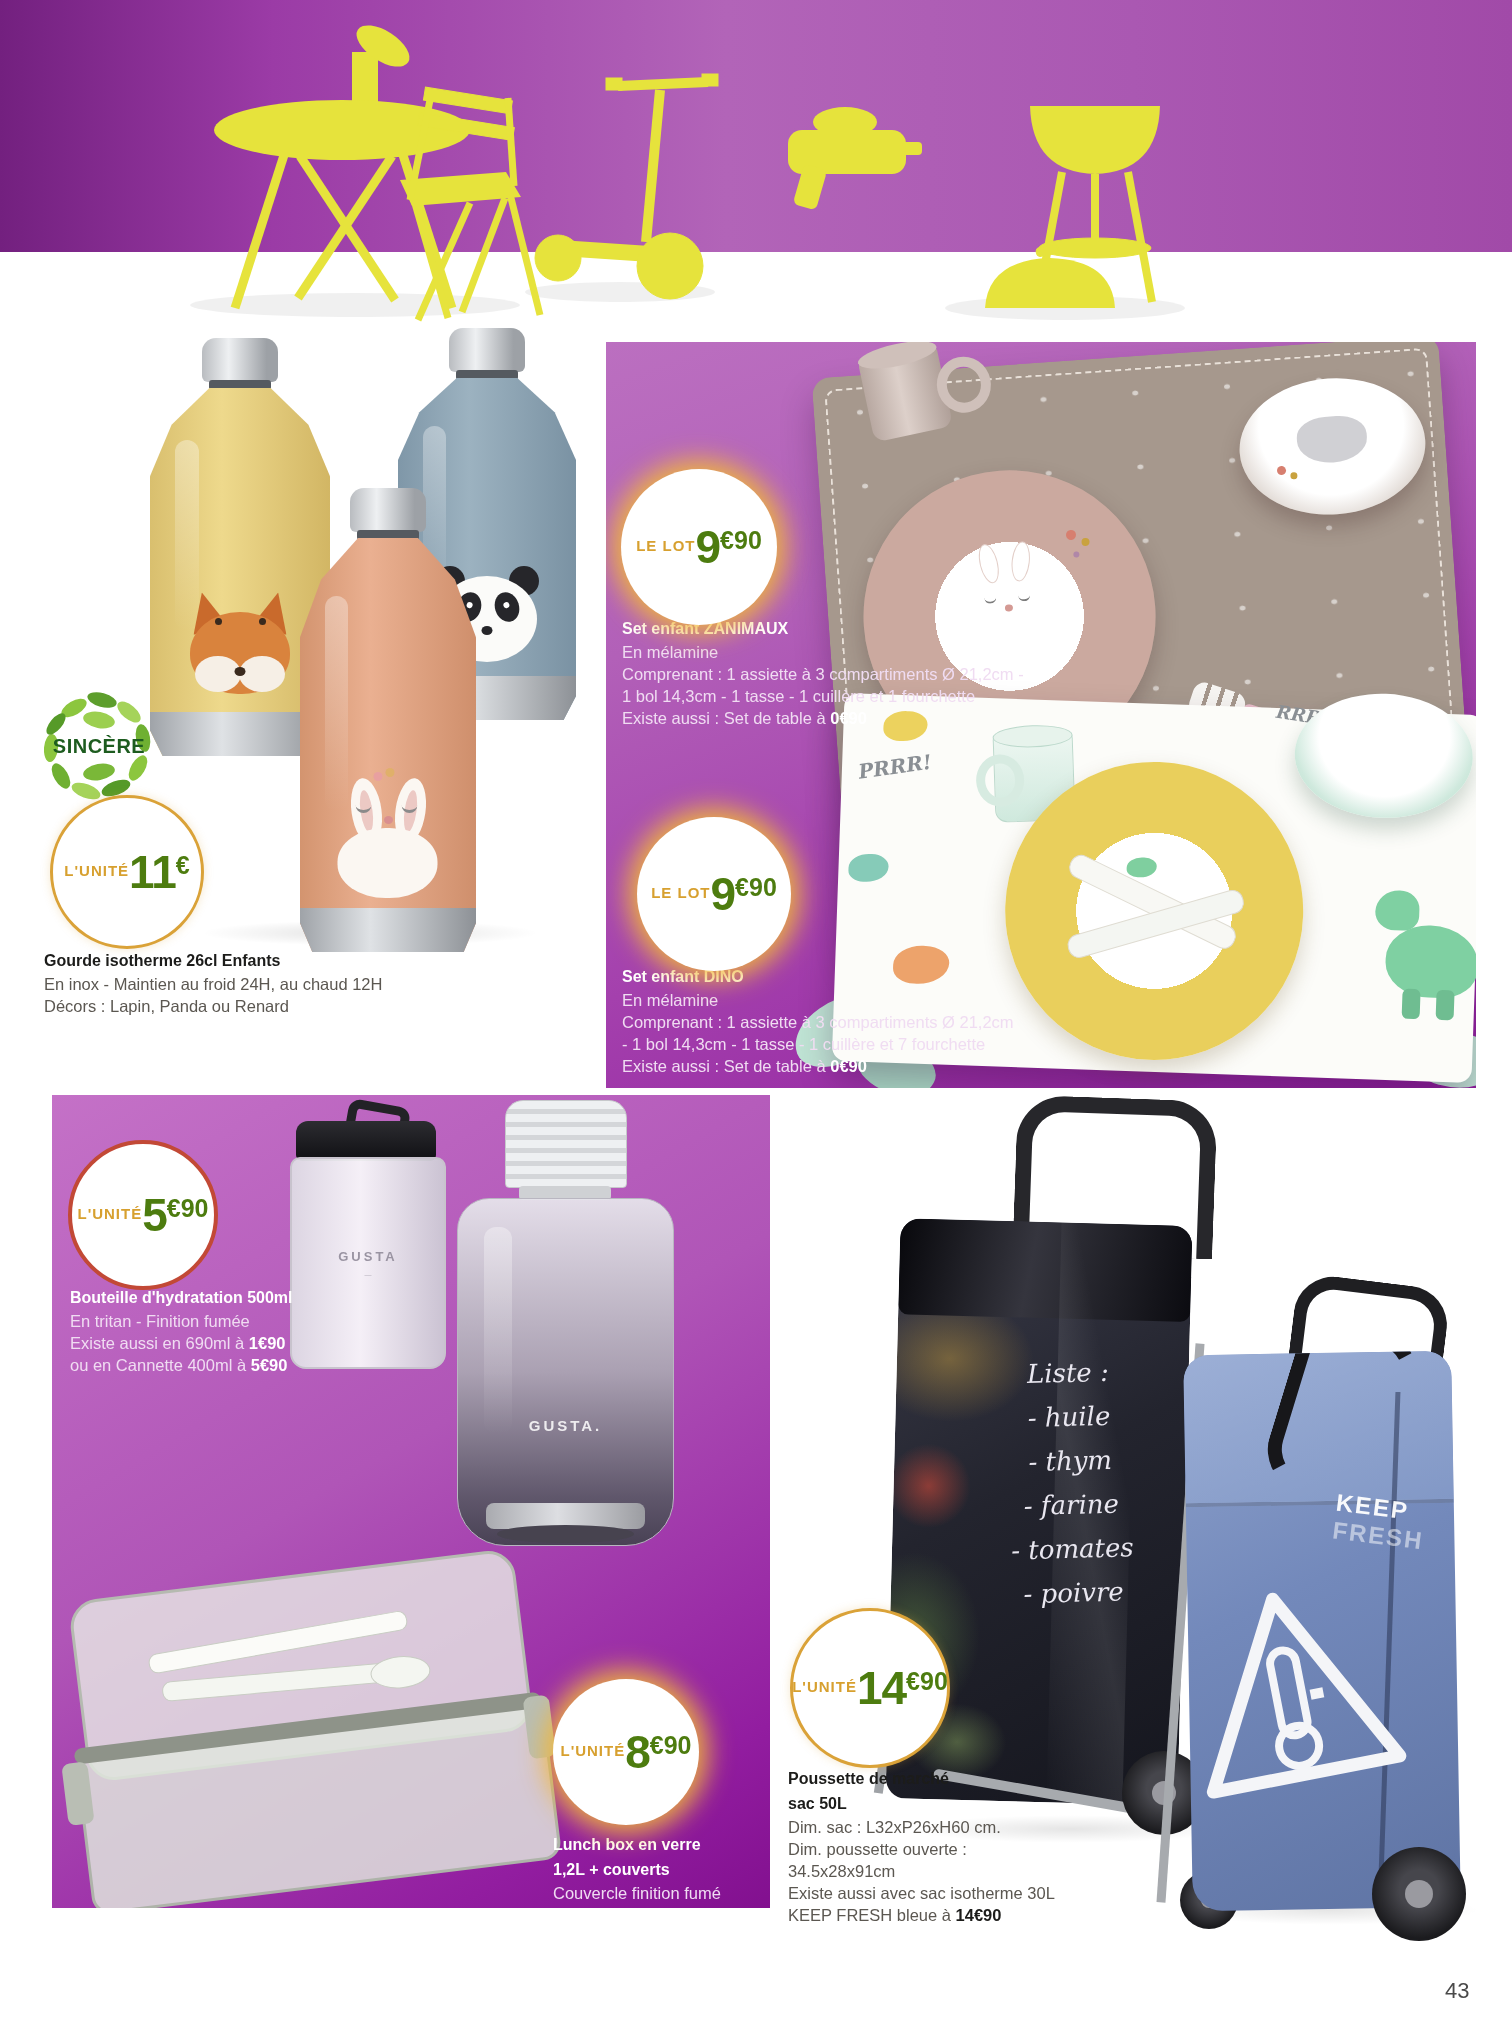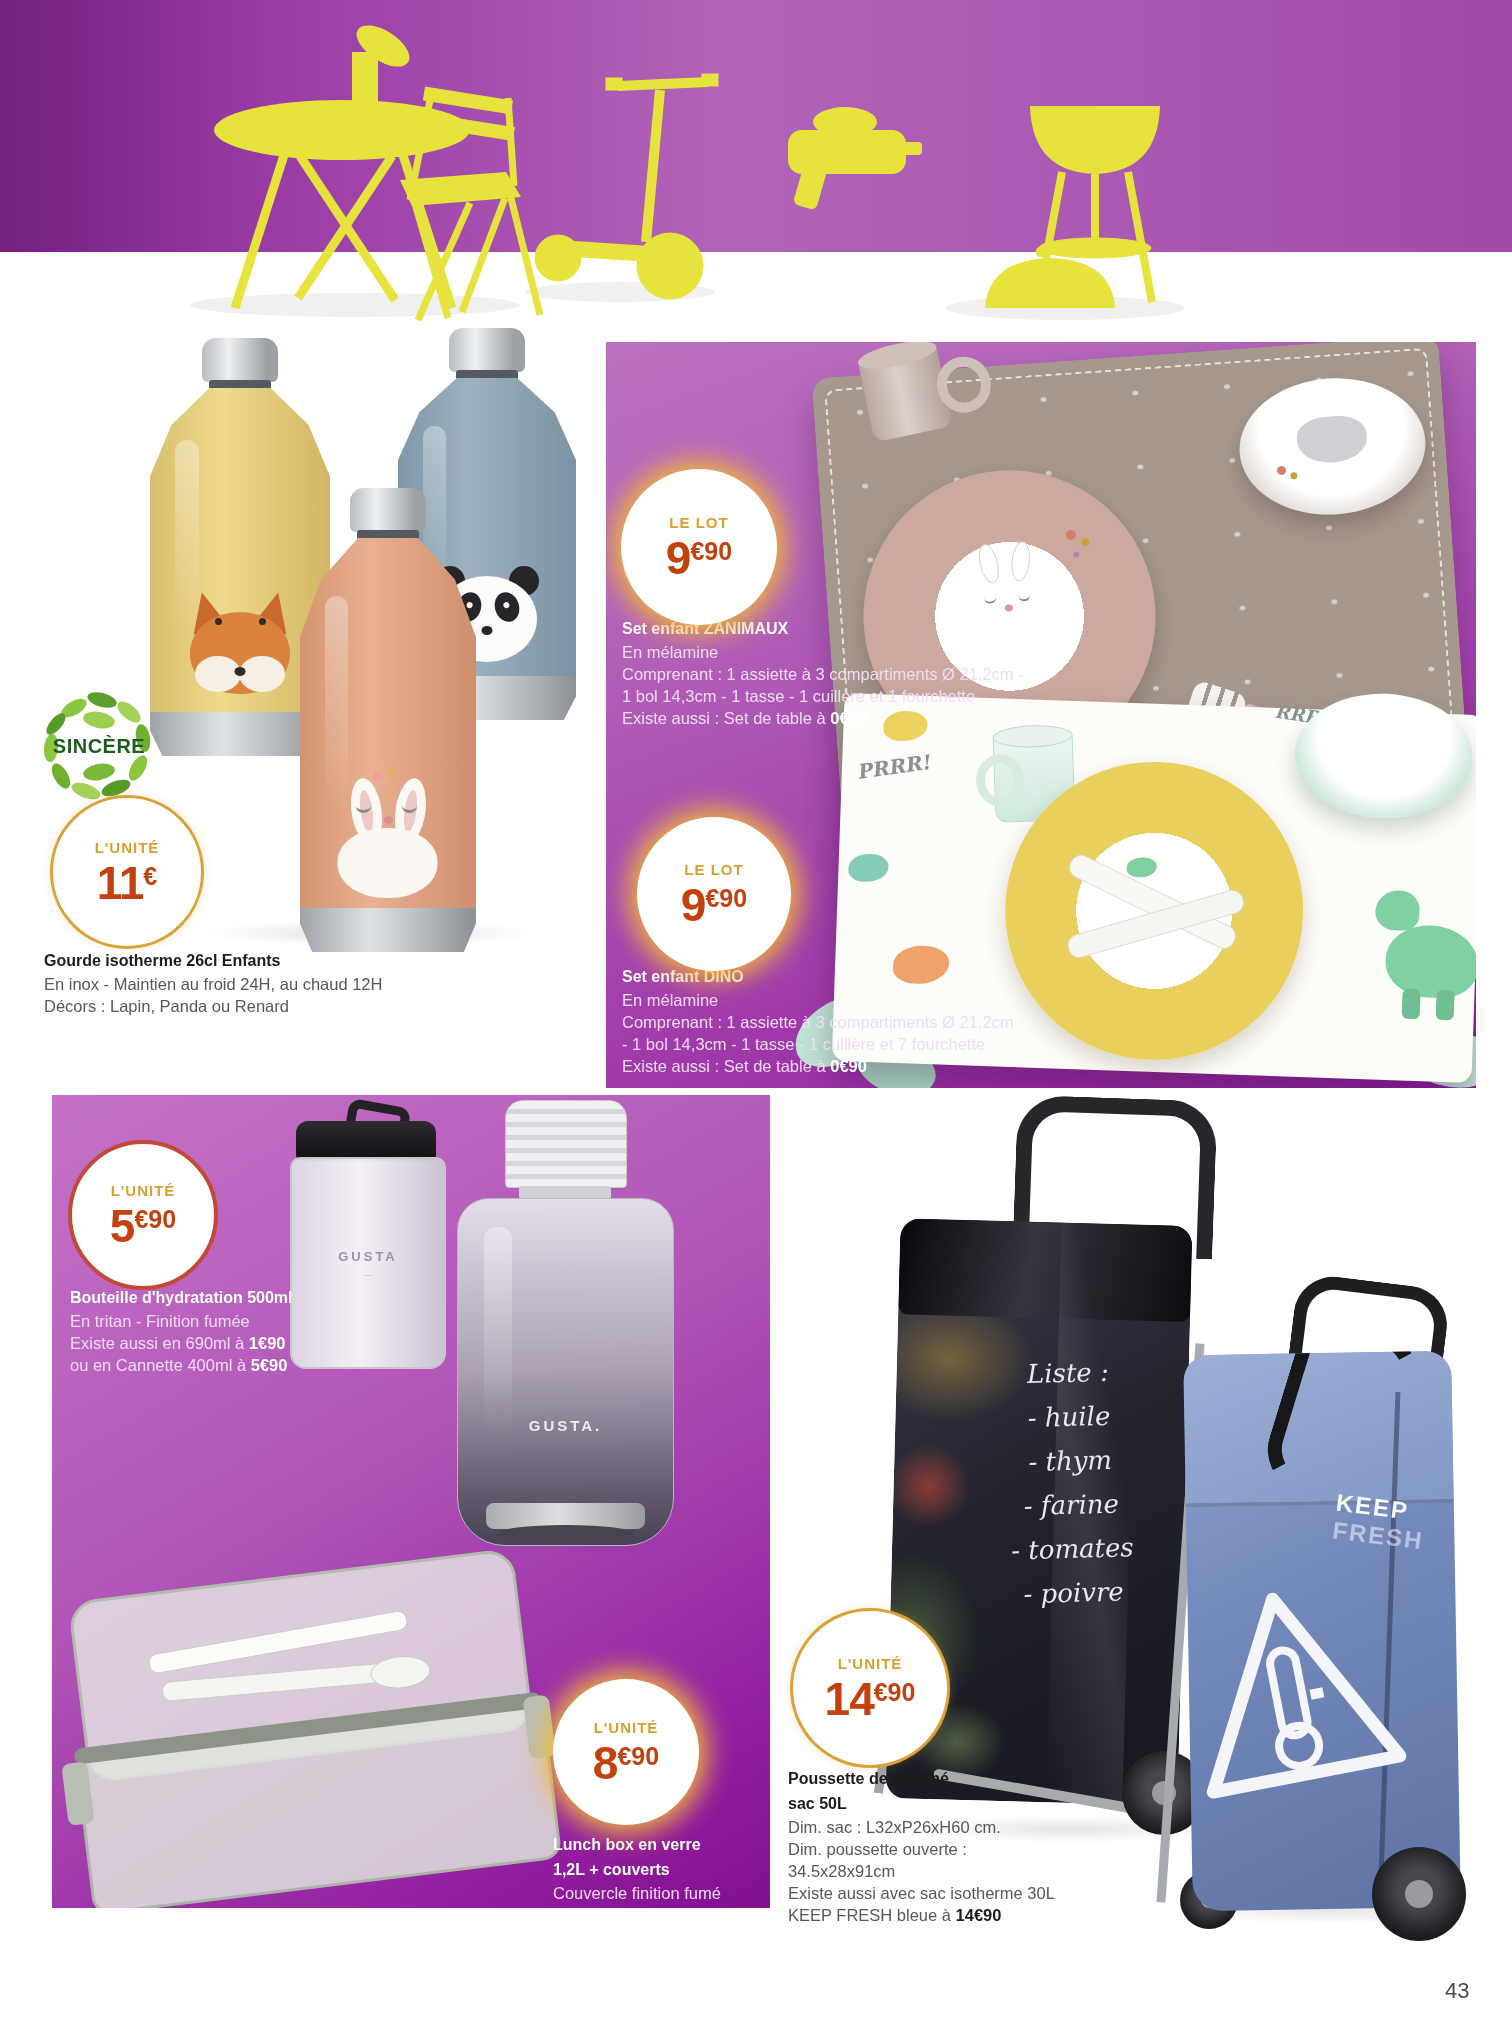--- a/index.html
+++ b/index.html
@@ -1,27 +1,27 @@
 <!DOCTYPE html>
 <html><head>
 <meta charset="utf-8">
 <style>
   html,body{margin:0;padding:0;background:#ffffff;}
   .page{position:relative;width:1512px;height:2040px;background:#fff;overflow:hidden;
         font-family:"Liberation Sans",sans-serif;}
   .abs{position:absolute;}
 
   
-  .badge{position:absolute;border-radius:50%;background:#fff;display:flex;flex-direction:column;
+  .badge{position:absolute;border-radius:50%;background:#fff;display:flex;
          align-items:center;justify-content:center;text-align:center;z-index:30;}
   .badge.glow{box-shadow:0 0 0 3px #fff,0 0 26px 12px rgba(241,183,58,.95);}
   .badge.ring-gold{border:3px solid #daa238;box-shadow:0 0 10px rgba(218,162,56,.25);}
   .badge.ring-red{border:4px solid #c24936;}
   .badge .blabel{color:#d7a02f;font-weight:bold;font-size:15px;letter-spacing:1px;margin-bottom:4px;}
-  .badge .price{color:#c2410c;font-weight:bold;font-size:46px;line-height:1;letter-spacing:-1px;}
+  .badge .price{color:#4d7c0f;font-weight:bold;font-size:46px;line-height:1;letter-spacing:-1px;}
   .badge .price .sup{font-size:25px;position:relative;top:-14px;letter-spacing:0;}
 
   
   .ptext{position:absolute;z-index:25;}
   .ptext .title{font-size:16px;font-weight:bold;line-height:25px;}
   .ptext .pline{font-size:16.5px;line-height:22px;}
   .ptext.on-white .title{color:#1c1c1a;}
   .ptext.on-white .pline{color:#5b5751;}
   .ptext.on-white .pline b{color:#1c1c1a;}
   .ptext.on-purple .title{color:#ffffff;}

